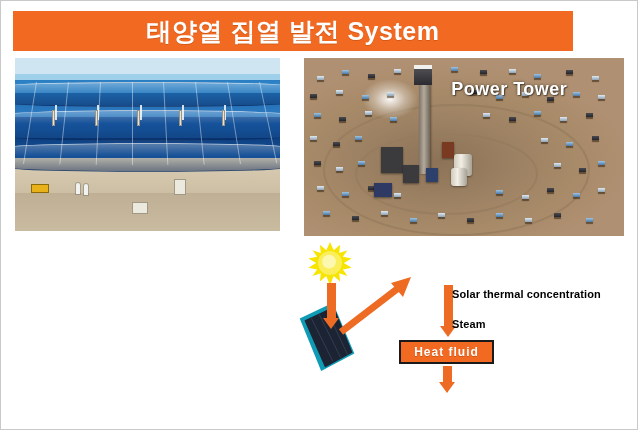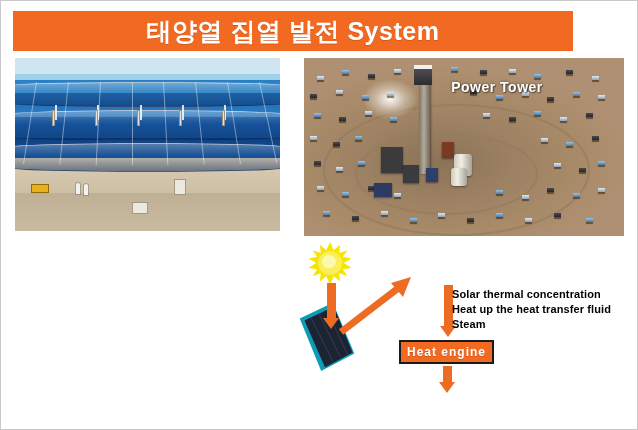--- a/index.html
+++ b/index.html
@@ -457,21 +457,21 @@
     <div class="helio blue" style="left:88%; top:90%;"></div>
 
     <div class="plant-block" style="left:24%; top:50%; width:22px; height:26px;"></div>
     <div class="plant-block" style="left:31%; top:60%; width:16px; height:18px;"></div>
     <div class="plant-block" style="left:22%; top:70%; width:18px; height:14px; background:#2e3a63;"></div>
     <div class="plant-block" style="left:43%; top:47%; width:12px; height:16px; background:#7a3a22;"></div>
     <div class="plant-tank" style="left:47%; top:54%; width:18px; height:22px;"></div>
     <div class="plant-tank" style="left:46%; top:62%; width:16px; height:18px;"></div>
     <div class="plant-block" style="left:38%; top:62%; width:12px; height:14px; background:#2d3f6b;"></div>
 
-    <span class="photo-label" style="left:46%; top:12%; font-size:14px;">Power Tower</span>
+    <span class="photo-label" style="left:46%; top:12%; font-size:18px;">Power Tower</span>
   </div>
 
 
   <div id="diagram">
 
     <svg id="sun" viewBox="0 0 100 100">
       <polygon fill="#F7E400" points="50,2 58,20 72,8 70,26 88,20 78,34 97,38 80,48 97,58 78,62 88,76 70,70 72,88 58,76 50,97 42,76 28,88 30,70 12,76 22,62 3,58 20,48 3,38 22,34 12,20 30,26 28,8 42,20"></polygon>
       <circle cx="50" cy="48" r="26" fill="#FAEE5A"></circle>
       <circle cx="48" cy="45" r="15" fill="#FDF8B0"></circle>
     </svg>
@@ -489,25 +489,24 @@
 
     <svg id="arrow-mirror-receiver" viewBox="0 0 74 60">
       <line x1="2" y1="57" x2="62" y2="11" stroke="#ED6B23" stroke-width="7" stroke-linecap="butt"></line>
       <polygon points="72,2 52,8 64,22" fill="#ED6B23"></polygon>
     </svg>
 
 
     <div class="arrow-v" id="arrow-receiver-engine"></div>
 
     <span class="flow-note" id="note-1">Solar thermal concentration</span>
-    <span class="flow-note" id="note-2">Heat up the heat transfer fluid</span>
     <span class="flow-note" id="note-3">Steam</span>
 
     <div class="flow-box" id="box-heat-engine">
-      <span class="flow-label">Heat  engine</span>
+      <span class="flow-label">Heat  fluid</span>
     </div>
 
     <div class="arrow-v" id="arrow-engine-electricity"></div>
 
 
 
   </div>
 
 </div>
 

